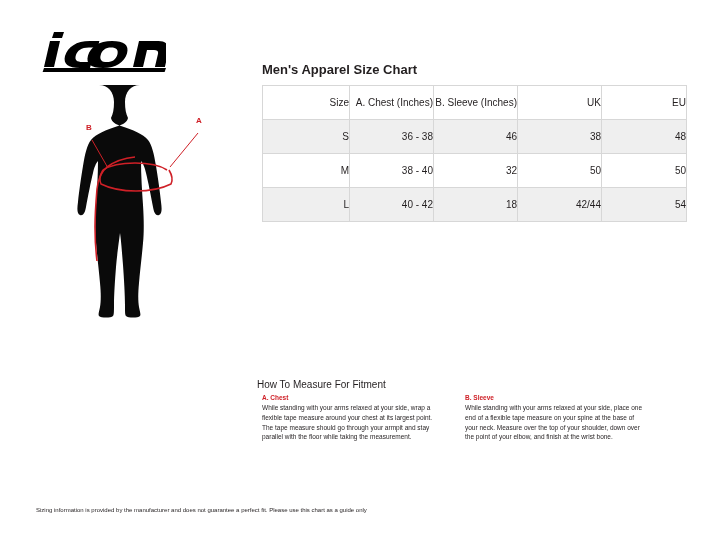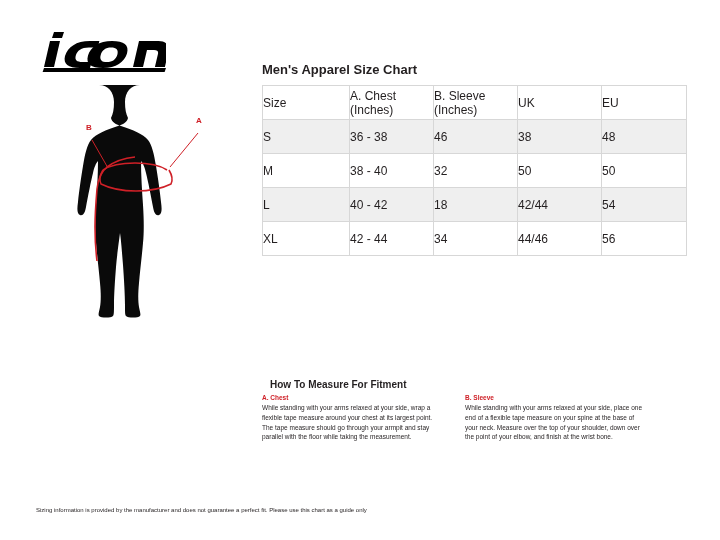--- a/index.html
+++ b/index.html
@@ -69,45 +69,45 @@
     left: 262px;
     top: 85px;
     width: 424px;
     border-collapse: collapse;
     table-layout: fixed;
   }
   .size-table th,
   .size-table td {
     border: 1px solid #d7d7d7;
     height: 33px;
-    text-align: left;
+    text-align: right;
     vertical-align: middle;
-    font-size: 12px;
+    font-size: 10px;
     color: #231f20;
     font-weight: normal;
     padding: 0;
   }
   .size-table thead th {
     background: #ffffff;
     font-weight: normal;
   }
   .size-table tbody tr:nth-child(odd) td {
     background: #efefef;
   }
   .size-table tbody tr:nth-child(even) td {
     background: #ffffff;
   }
 
   
   .measure-title {
     position: absolute;
-    left: 270px;
+    left: 257px;
     top: 379px;
     font-size: 10px;
-    font-weight: bold;
+    font-weight: normal;
     color: #231f20;
   }
   .measure-cols {
     position: absolute;
     left: 262px;
     top: 394px;
     width: 424px;
     display: flex;
     gap: 22px;
   }
@@ -268,27 +268,20 @@
         <td>50</td>
         <td>50</td>
       </tr>
       <tr>
         <td>L</td>
         <td>40 - 42</td>
         <td>18</td>
         <td>42/44</td>
         <td>54</td>
       </tr>
-      <tr>
-        <td>XL</td>
-        <td>42 - 44</td>
-        <td>34</td>
-        <td>44/46</td>
-        <td>56</td>
-      </tr>
     </tbody>
   </table>
 
   <div class="measure-title">How To Measure For Fitment</div>
   <div class="measure-cols">
     <div class="measure-col">
       <div class="measure-head">A. Chest</div>
       <div class="measure-body">While standing with your arms relaxed at your side, wrap a flexible tape measure around your chest at its largest point. The tape measure should go through your armpit and stay parallel with the floor while taking the measurement.</div>
     </div>
     <div class="measure-col">

